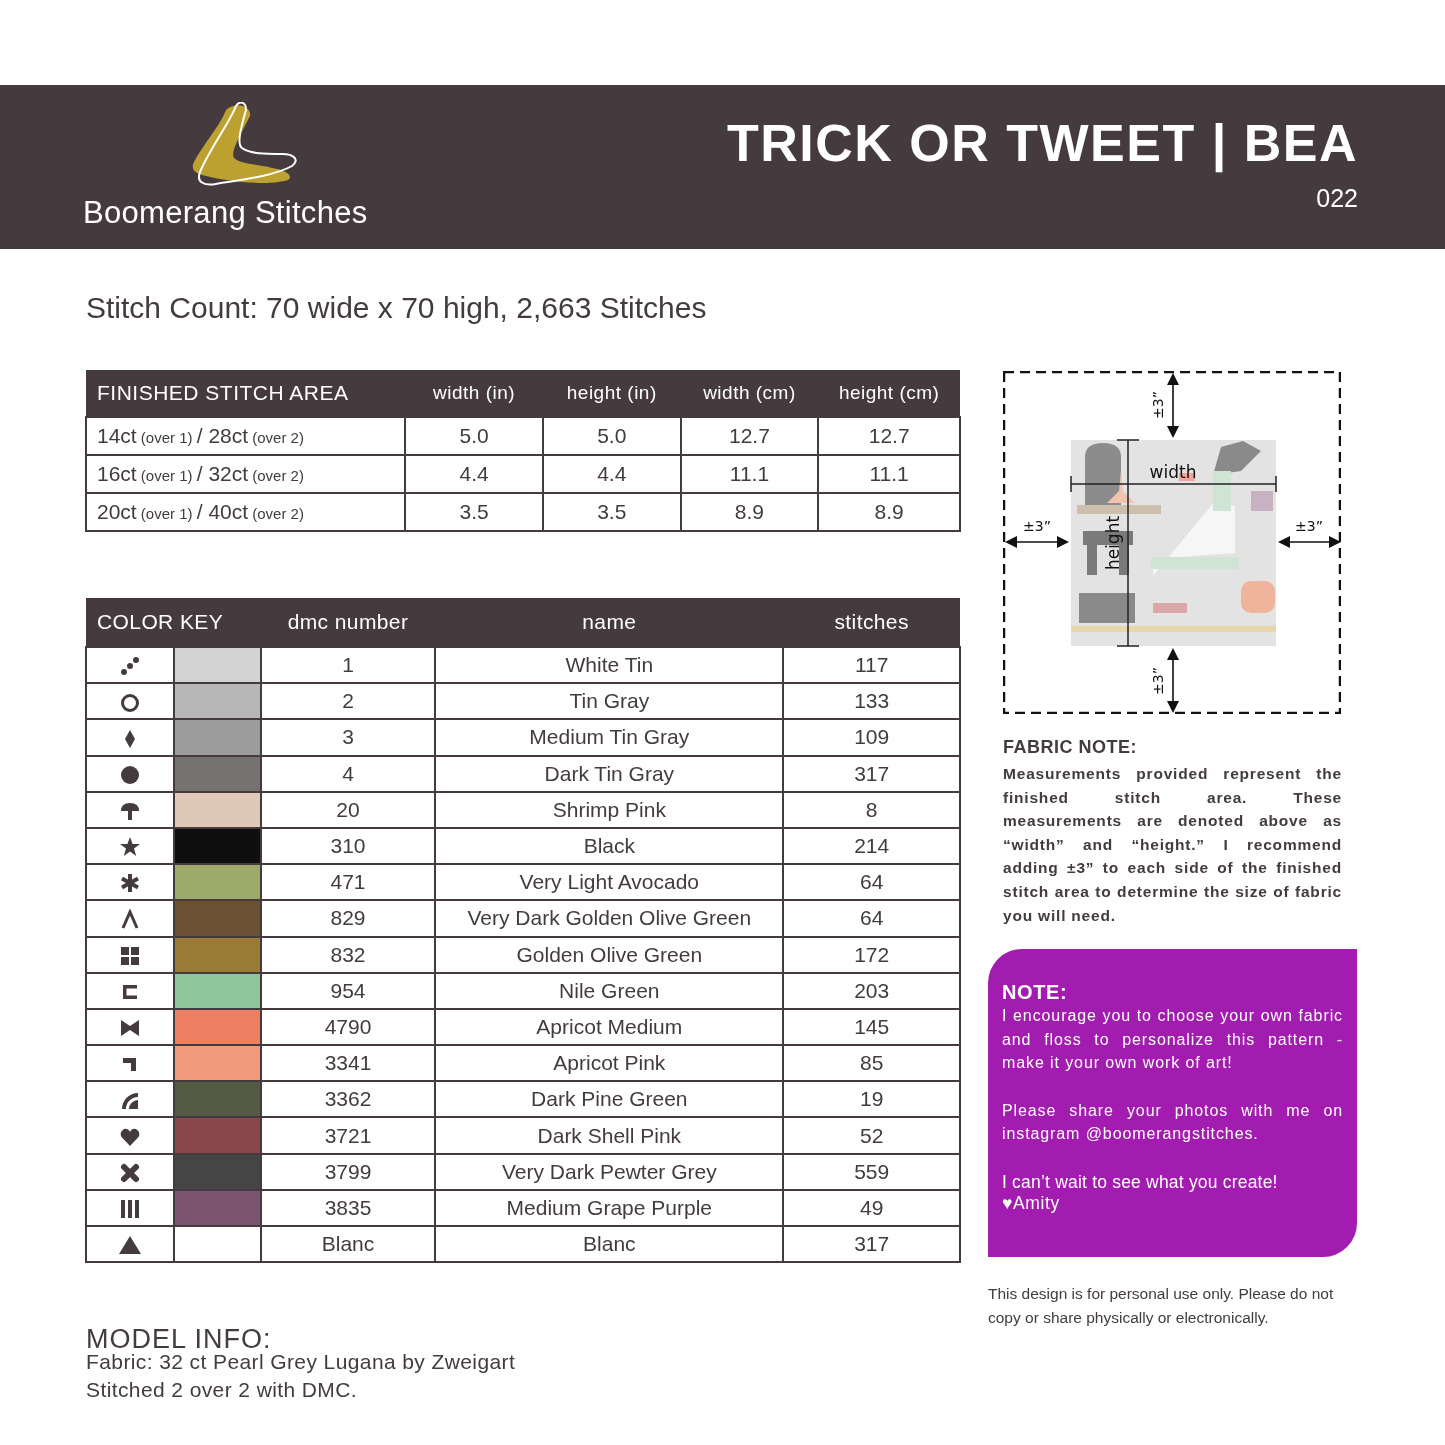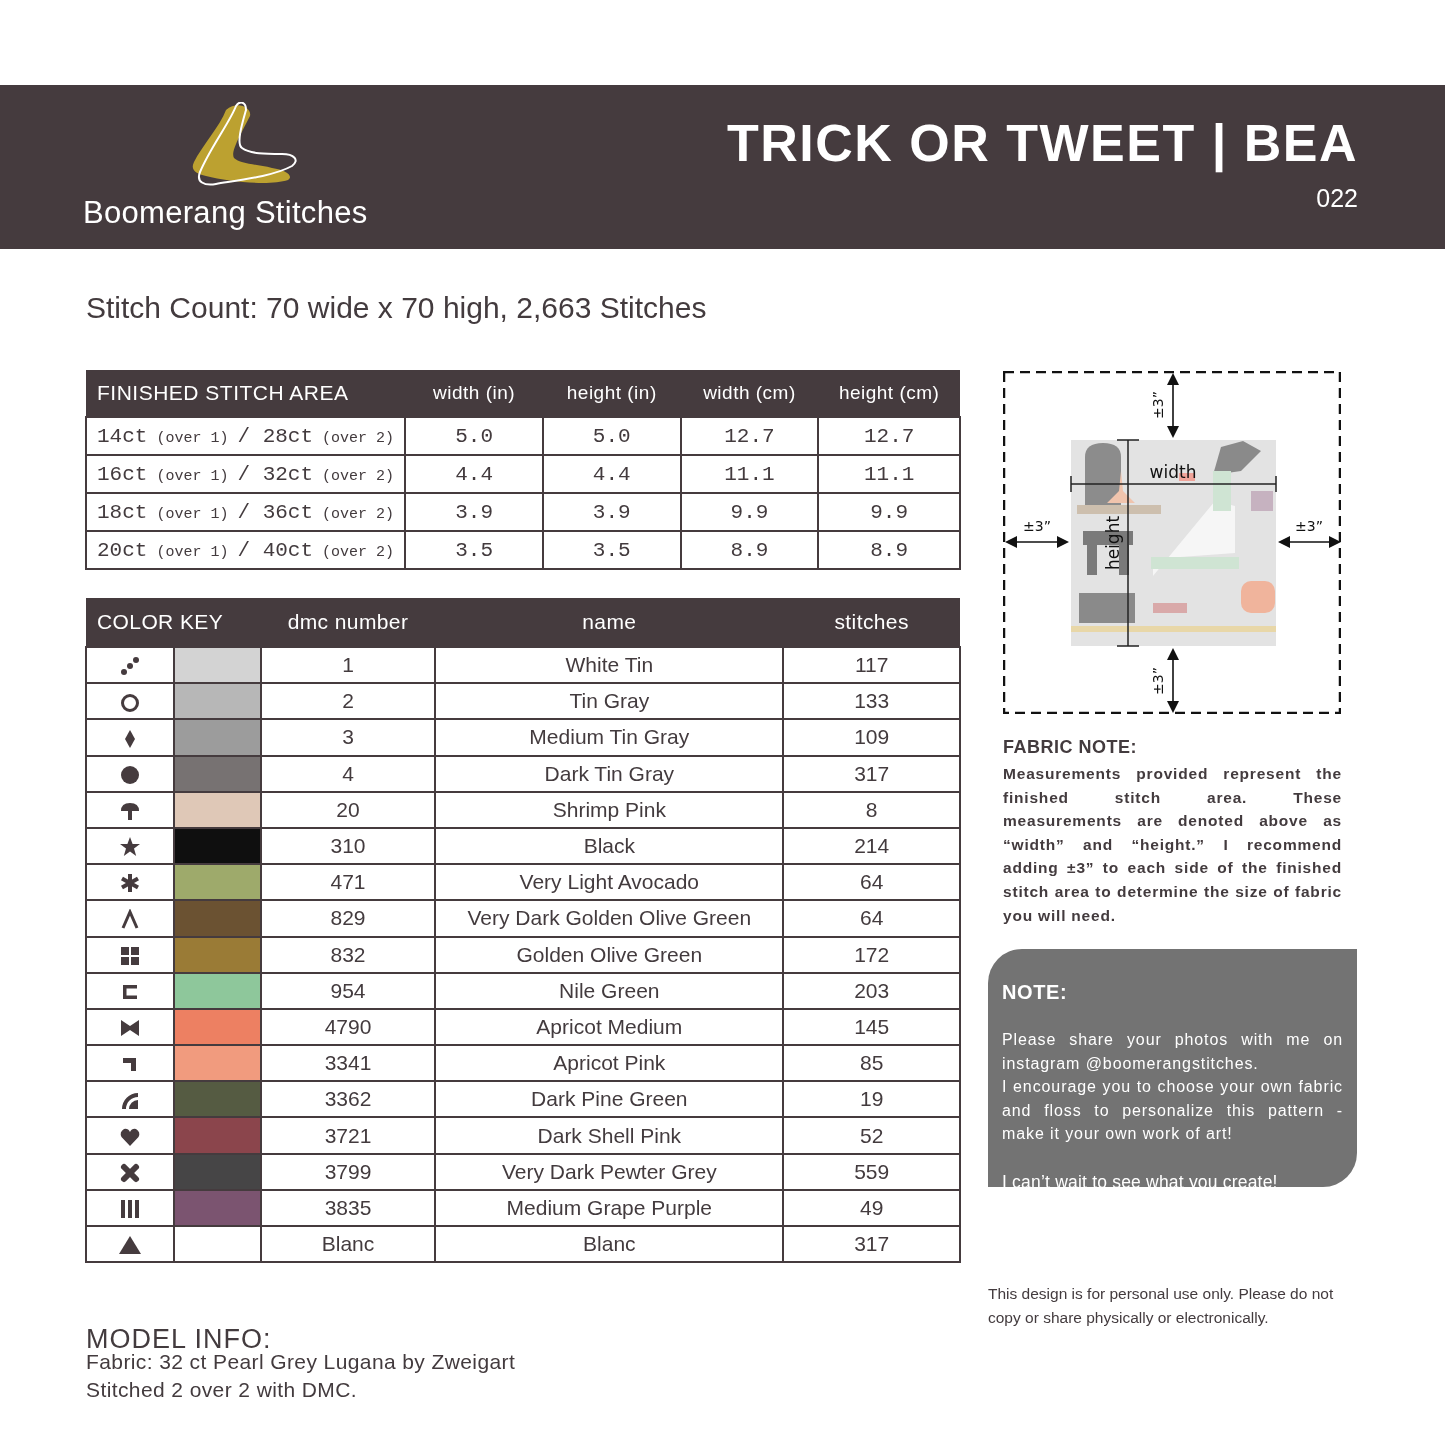--- a/index.html
+++ b/index.html
@@ -30,21 +30,21 @@
   .stitch-count .label { font-weight: normal; }
 
   table { border-collapse: collapse; position: absolute; }
   .area-table { left: 85px; top: 370px; width: 876px; }
   .area-table th {
     background: #453b3e; color: #ffffff; font-weight: normal; font-size: 19px;
     height: 47px; text-align: center; letter-spacing: 0.5px;
   }
   .area-table th.first { text-align: left; padding-left: 11px; font-size: 21px; }
   .area-table td {
-    border: 2px solid #453b3e; height: 38px; font-size: 21px; text-align: center; color: #433b3e; font-family: Liberation Mono, monospace;
+    border: 2px solid #453b3e; height: 38px; font-size: 21px; text-align: center; color: #433b3e;
   }
   .area-table td.first { text-align: left; padding-left: 10px; }
   .area-table td .small { font-size: 15px; }
 
   .key-table { left: 85px; top: 598px; width: 876px; }
   .key-table th {
     background: #453b3e; color: #ffffff; font-weight: normal; font-size: 21px;
     height: 49px; text-align: center; letter-spacing: 0.4px;
   }
   .key-table th.first { text-align: left; padding-left: 11px; }
@@ -61,22 +61,22 @@
   .fabric-note-title {
     position: absolute; left: 1003px; top: 737px; font-size: 18px; font-weight: bold;
     color: #433b3e; letter-spacing: 0.5px; text-align: center;
   }
   .fabric-note-body {
     position: absolute; left: 1003px; top: 762px; width: 339px; font-size: 15.5px;
     line-height: 23.6px; color: #433b3e; text-align: justify; letter-spacing: 0.8px; font-weight: bold;
   }
 
   .note-box {
-    position: absolute; left: 988px; top: 949px; width: 369px; height: 238px;
-    background: #737373; border-radius: 34px 0 34px 0; color: #ffffff;
+    position: absolute; left: 988px; top: 949px; width: 369px; height: 308px;
+    background: #a21caf; border-radius: 34px 0 34px 0; color: #ffffff;
     padding: 32px 14px 0 14px;
   }
   .note-title { font-size: 20px; font-weight: bold; letter-spacing: 0.6px; }
   .note-p { font-size: 16px; line-height: 23.5px; text-align: justify; letter-spacing: 0.9px; }
   .note-p.gap { margin-top: 24px; }
   .note-strong { font-size: 17.5px; font-weight: normal; margin-top: 26px; letter-spacing: 0.2px; }
   .note-sign { font-size: 17.5px; letter-spacing: 0.6px; }
 
   .disclaimer {
     position: absolute; left: 988px; top: 1282px; width: 372px; font-size: 15.5px;
@@ -121,27 +121,20 @@
         <td>5.0</td>
         <td>12.7</td>
         <td>12.7</td>
       </tr>
       <tr>
         <td class="first"><span>16ct</span><span class="small"> (over 1) </span><span>/ </span><span>32ct</span><span class="small"> (over 2)</span></td>
         <td>4.4</td>
         <td>4.4</td>
         <td>11.1</td>
         <td>11.1</td>
-      </tr>
-      <tr>
-        <td class="first"><span>18ct</span><span class="small"> (over 1) </span><span>/ </span><span>36ct</span><span class="small"> (over 2)</span></td>
-        <td>3.9</td>
-        <td>3.9</td>
-        <td>9.9</td>
-        <td>9.9</td>
       </tr>
       <tr>
         <td class="first"><span>20ct</span><span class="small"> (over 1) </span><span>/ </span><span>40ct</span><span class="small"> (over 2)</span></td>
         <td>3.5</td>
         <td>3.5</td>
         <td>8.9</td>
         <td>8.9</td>
       </tr>
     </tbody>
 </table>
@@ -377,22 +370,22 @@
   <path d="M275 171 L287 165 L287 177 Z" fill="#111"></path>
   <path d="M338 171 L326 165 L326 177 Z" fill="#111"></path>
   <text x="306" y="160" font-size="14" fill="#111" text-anchor="middle" font-family="DejaVu Sans, sans-serif">±3”</text>
 </svg>
 
 <div class="fabric-note-title">FABRIC NOTE:</div>
 <div class="fabric-note-body">Measurements provided represent the finished stitch area. These measurements are denoted above as “width” and “height.” I recommend adding ±3” to each side of the finished stitch area to determine the size of fabric you will need.</div>
 
 <div class="note-box">
   <div class="note-title">NOTE:</div>
+  <div class="note-p">I encourage you to choose your own fabric and floss to personalize this pattern - make it your own work of art!</div>
   <div class="note-p gap">Please share your photos with me on instagram @boomerangstitches.</div>
-  <div class="note-p">I encourage you to choose your own fabric and floss to personalize this pattern - make it your own work of art!</div>
   <div class="note-strong">I can’t wait to see what you create!</div>
   <div class="note-sign">♥Amity</div>
 </div>
 
 <div class="disclaimer">This design is for personal use only. Please do not copy or share physically or electronically.</div>
 
 <div class="model-title">MODEL INFO:</div>
 <div class="model-line" style="top:1350px">Fabric: 32 ct Pearl Grey Lugana by Zweigart</div>
 <div class="model-line" style="top:1378px">Stitched 2 over 2 with DMC.</div>
 

